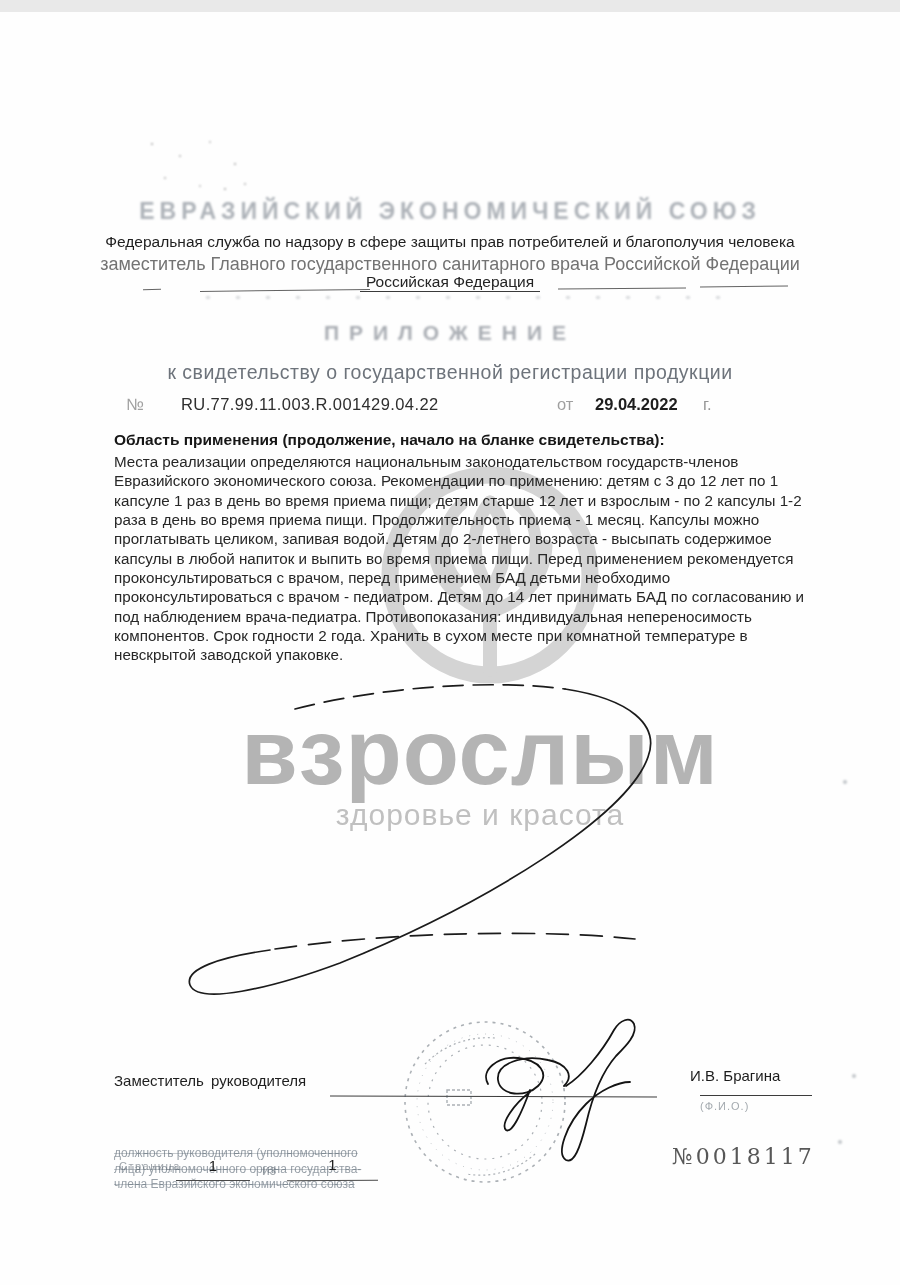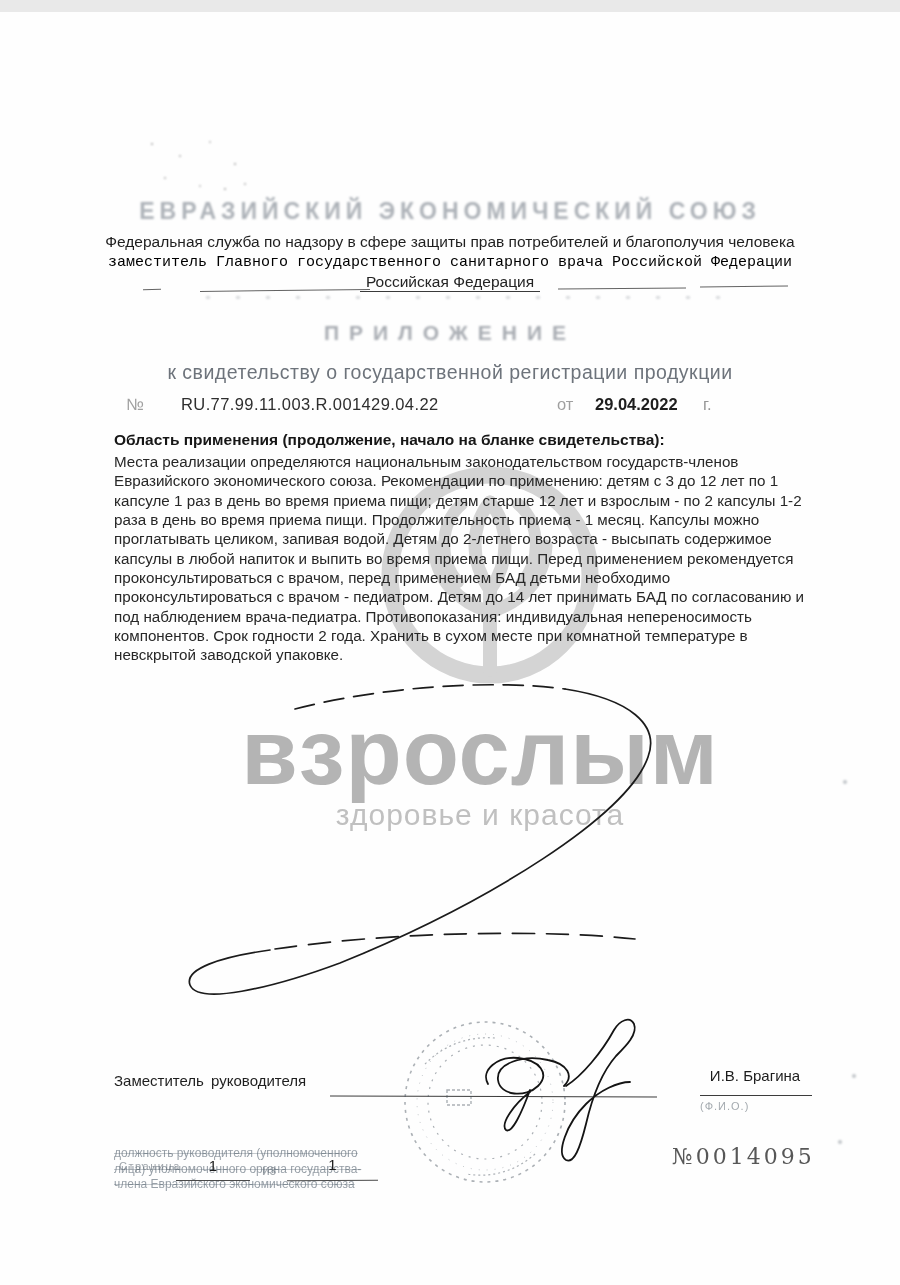--- a/index.html
+++ b/index.html
@@ -21,21 +21,21 @@
       radial-gradient(2px 2px at 25px 44px,#888 40%,transparent 60%),
       radial-gradient(2px 2px at 60px 52px,#999 40%,transparent 60%),
       radial-gradient(2px 2px at 105px 50px,#888 40%,transparent 60%),
       radial-gradient(2px 2px at 85px 55px,#777 40%,transparent 60%);
   }
   .union-title{
     left:90px;top:186px;width:720px;font-size:23px;font-weight:bold;
     letter-spacing:5px;color:rgba(118,126,136,.6);filter:blur(1.2px);
   }
   .hdr1{left:90px;top:221px;width:720px;font-size:15.5px;color:#1f1f1f;}
-  .hdr2{left:90px;top:242px;width:720px;font-size:15px;color:#000000;font-family:Liberation Mono, monospace;}
+  .hdr2{left:90px;top:242px;width:720px;font-size:18px;color:#737373;}
   .hdr3{left:90px;top:261px;width:720px;font-size:15.5px;color:#242424;}
   .hdr3 span{border-bottom:1.5px solid #3a3a3a;padding:0 6px 1px 6px;}
   .rule{background:transparent;border-top:1.6px solid rgba(60,60,60,.8);height:0;}
   .rule-l1{left:143px;top:277px;width:18px;transform:rotate(-1deg);}
   .rule-l2{left:200px;top:278px;width:170px;transform:rotate(-.6deg);}
   .rule-r1{left:558px;top:276px;width:128px;transform:rotate(-.5deg);}
   .rule-r2{left:700px;top:274px;width:88px;transform:rotate(-.5deg);}
   .smudge-row{
     left:180px;top:284px;width:540px;height:10px;opacity:.35;filter:blur(.8px);
     background:repeating-linear-gradient(90deg,transparent 0 26px,#9aa0a6 26px 30px);
@@ -64,21 +64,21 @@
   .wm-brand{
     left:200px;top:694px;width:560px;font-size:92px;font-weight:bold;line-height:1;
     color:#b4b4b4;letter-spacing:1px;
   }
   .wm-tag{left:200px;top:786px;width:560px;font-size:30px;color:#c0c0c0;letter-spacing:1px;}
   .sig-flourish{left:160px;top:655px;}
   
   .f-position{left:114px;top:1060px;font-size:15px;color:#1f1f1f;word-spacing:3px;}
   .sig-line-main{left:330px;top:1084px;width:327px;border-top:1.6px solid #3c3c3c;transform:rotate(.15deg);}
   .sig-line-right{left:700px;top:1083px;width:112px;border-top:1.6px solid #3c3c3c;}
-  .f-name{left:690px;top:1055px;width:130px;font-size:15px;color:#1c1c1c;text-align:center;}
+  .f-name{left:690px;top:1055px;width:130px;font-size:15px;color:#1c1c1c;text-align:left;}
   .f-name-cap{left:700px;top:1088px;font-size:11px;color:rgba(90,100,110,.55);filter:blur(.6px);letter-spacing:1px;}
   .f-caption{left:114px;top:1134px;width:320px;font-size:12px;line-height:15.5px;
     color:rgba(88,102,114,.62);filter:blur(.45px);
     text-decoration:line-through;text-decoration-color:rgba(88,102,114,.35);text-decoration-thickness:1px;}
   .stamp{left:385px;top:1002px;}
   .ink-sig{left:470px;top:1000px;}
   .pg-label{left:119px;top:1148px;font-size:11px;letter-spacing:1.5px;
     color:rgba(95,105,115,.6);filter:blur(.5px);}
   .pg-line1{left:176px;top:1168px;width:74px;border-top:1.7px solid #4a4a4a;}
   .pg-cur{left:176px;top:1145px;width:74px;font-size:15px;color:#1d1d1d;text-align:center;}
@@ -186,19 +186,19 @@
     </g>
   </svg>
 
   <div class="abs pg-label">Страница</div>
   <div class="abs pg-cur">1</div>
   <div class="abs pg-line1"></div>
   <div class="abs pg-of">из</div>
   <div class="abs pg-tot">1</div>
   <div class="abs pg-line2"></div>
 
-  <div class="abs serial">№0014095</div>
+  <div class="abs serial">№0018117</div>
 
   <div class="abs dot-noise" style="left:843px;top:768px"></div>
   <div class="abs dot-noise" style="left:852px;top:1062px"></div>
   <div class="abs dot-noise" style="left:838px;top:1128px"></div>
 
 </div>
 
 </body></html>

